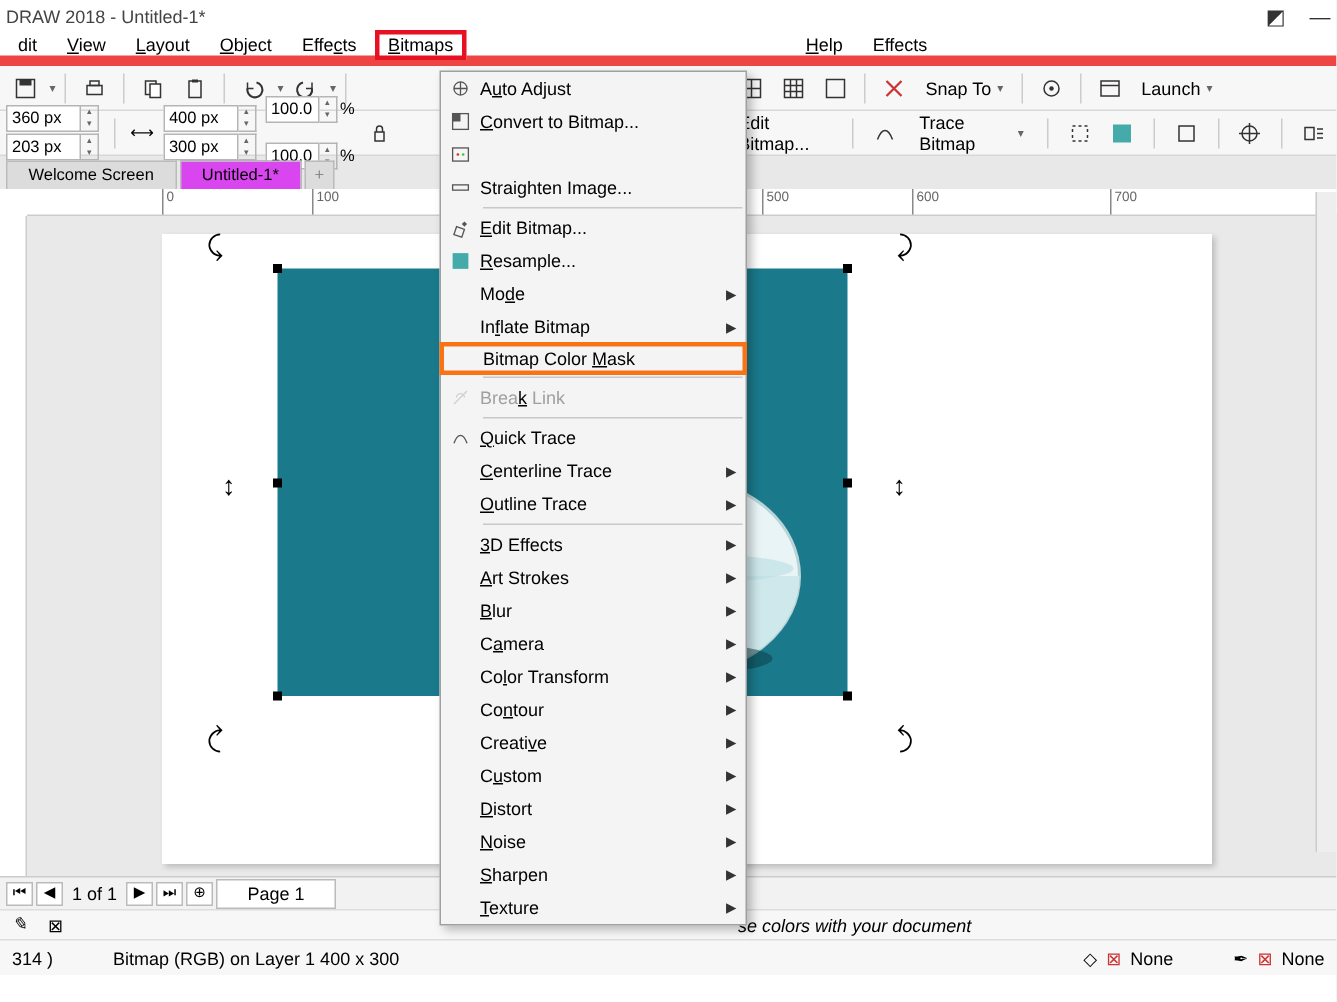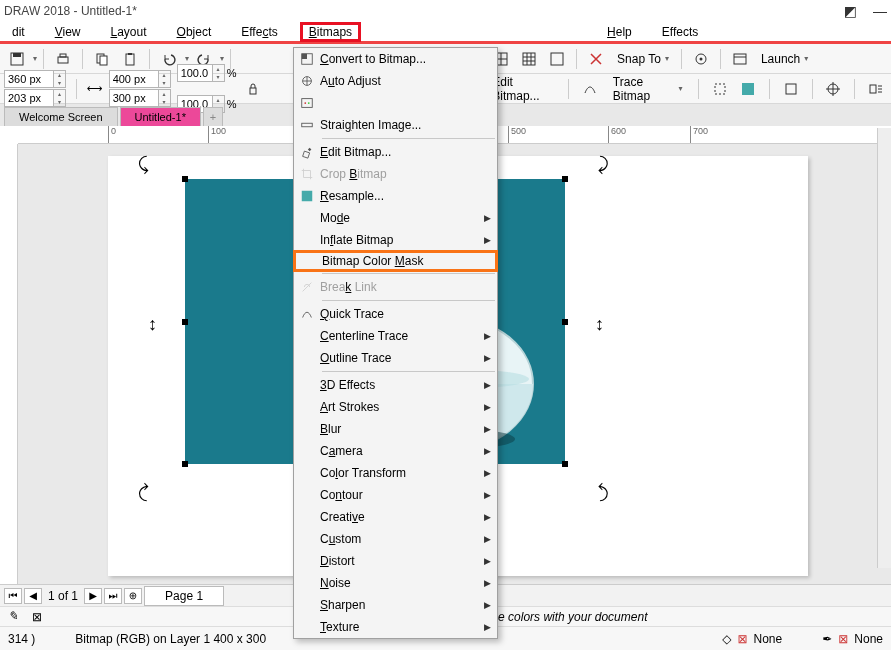--- a/index.html
+++ b/index.html
@@ -1,40 +1,40 @@
 <!DOCTYPE html>
 <html><head>
 <meta charset="utf-8">
 <style>
 *{box-sizing:border-box;margin:0;padding:0;font-family:"Segoe UI",Tahoma,sans-serif;font-size:12px;color:#000;user-select:none}
 body{background:#fff;width:891px;height:668px;overflow:hidden;position:relative}
 .titlebar{height:22px;display:flex;align-items:center;padding:0 4px;justify-content:space-between;background:#fff}
 .titlebar .ttl{font-size:12px;color:#444}
 .titlebar .wc{display:flex;gap:16px}
 .titlebar .wc span{font-size:14px;color:#333}
-.menubar{height:22px;display:flex;align-items:center;padding:0 4px;gap:14px;background:#fff;border-bottom:3px solid #ef4444}
+.menubar{height:22px;display:flex;align-items:center;padding:0 4px;gap:4px;background:#fff;border-bottom:7px solid #ef4444}
 .menubar .mi{padding:2px 8px;cursor:default}
 .menubar .mi u{text-decoration:underline}
 .menubar .active{background:#fff;border:3px solid #e81123;padding:0 6px}
 .toolbar{height:30px;display:flex;align-items:center;padding:0 4px;gap:2px;background:#f7f7f7;border-bottom:1px solid #d8d8d8}
 .tbtn{width:26px;height:26px;display:flex;align-items:center;justify-content:center;color:#555;border-radius:2px}
 .tbtn svg{width:16px;height:16px}
 .sep{width:1px;height:20px;background:#ccc;margin:0 4px}
 .ddarr{font-size:8px;color:#666;margin-left:1px}
 .snap{display:flex;align-items:center;padding:0 6px;height:24px}
 .propbar{height:30px;display:flex;align-items:center;padding:0 4px;gap:6px;background:#f7f7f7;border-bottom:1px solid #d8d8d8}
 .nfield{display:flex;align-items:center}
 .nfield input{width:50px;height:18px;border:1px solid #b5b5b5;padding:0 3px;font-size:11px}
 .spn{width:12px;height:18px;display:flex;flex-direction:column;border:1px solid #b5b5b5;border-left:none}
 .spn div{flex:1;font-size:6px;text-align:center;line-height:8px;color:#666}
 .pct{margin-left:2px;font-size:11px}
 .btntxt{display:flex;align-items:center;height:24px;padding:0 6px;gap:4px}
 .tabs{height:22px;display:flex;align-items:flex-end;background:#e8e8e8;padding-left:4px}
 .tab{padding:3px 14px;background:#dcdcdc;border:1px solid #bbb;border-bottom:none;margin-right:2px;font-size:11px}
-.tab.active{background:#ec4899}
+.tab.active{background:#d946ef}
 .tab.add{width:20px;padding:3px 4px;text-align:center;color:#888}
 .ruler-h{height:18px;background:#fff;border-bottom:1px solid #ccc;position:relative;margin-left:18px;overflow:hidden}
 .ruler-h .tick{position:absolute;top:0;height:18px;border-left:1px solid #888;font-size:9px;padding-left:2px;color:#666}
 .workarea{display:flex;height:440px;background:#e5e5e5;position:relative}
 .ruler-v{width:18px;background:#fff;border-right:1px solid #ccc}
 .canvas-outer{flex:1;position:relative;background:#e9e9e9;overflow:hidden}
 .page{position:absolute;left:90px;top:12px;width:700px;height:420px;background:#fff;box-shadow:2px 2px 4px rgba(0,0,0,.2)}
 .bitmap{position:absolute;left:167px;top:35px;width:380px;height:285px;background:#1a7a8c}
 .handle{position:absolute;width:6px;height:6px;background:#000}
 .h-arr{position:absolute;font-size:18px;font-family:serif}
@@ -297,21 +297,21 @@
   <div class="tab">Welcome Screen</div>
   <div class="tab active">Untitled-1*</div>
   <div class="tab add">+</div>
 </div>
 
 <div class="ruler-h">
   <div class="tick" style="left:90px">0</div>
   <div class="tick" style="left:190px">100</div>
   <div class="tick" style="left:490px">500</div>
   <div class="tick" style="left:590px">600</div>
-  <div class="tick" style="left:672px">700</div>
+  <div class="tick" style="left:722px">700</div>
 </div>
 
 <div class="workarea">
   <div class="ruler-v"></div>
   <div class="canvas-outer">
     <div class="page"></div>
     <div class="bitmap">
 
       <div class="fishbowl">
         <svg viewBox="0 0 180 170">
@@ -385,34 +385,34 @@
     <span>✒</span>
     <span style="color:#c33">⊠</span>
     <span>None</span>
   </div>
 </div>
 
 <div class="dropdown" id="dd">
     <div class="drow">
       <div class="ic">
         <svg viewBox="0 0 16 16">
+          <circle cx="8" cy="8" r="5" fill="none" stroke="#555"></circle>
+          <path d="M8 3v10M3 8h10" stroke="#555"></path>
+        </svg>
+      </div>
+      <div class="lbl">A<u>u</u>to Adjust</div>
+    </div>
+    <div class="drow">
+      <div class="ic">
+        <svg viewBox="0 0 16 16">
           <rect x="2" y="2" width="12" height="12" fill="none" stroke="#555"></rect>
           <rect x="2" y="2" width="6" height="6" fill="#555"></rect>
         </svg>
       </div>
       <div class="lbl"><u>C</u>onvert to Bitmap...</div>
-    </div>
-    <div class="drow">
-      <div class="ic">
-        <svg viewBox="0 0 16 16">
-          <circle cx="8" cy="8" r="5" fill="none" stroke="#555"></circle>
-          <path d="M8 3v10M3 8h10" stroke="#555"></path>
-        </svg>
-      </div>
-      <div class="lbl">A<u>u</u>to Adjust</div>
     </div>
     <div class="drow">
       <div class="ic">
         <svg viewBox="0 0 16 16">
           <rect x="2" y="3" width="12" height="10" fill="none" stroke="#555"></rect>
           <circle cx="6" cy="8" r="1" fill="#c33"></circle>
           <circle cx="10" cy="8" r="1" fill="#3c3"></circle>
         </svg>
       </div>
     </div>
@@ -427,28 +427,20 @@
     <div class="dsep"></div>
     <div class="drow">
       <div class="ic">
         <svg viewBox="0 0 16 16">
           <path d="M3 13l2-6 6 2-2 6z" fill="none" stroke="#555"></path>
           <path d="M11 3l2 2-2 2-2-2z" fill="#555"></path>
         </svg>
       </div>
       <div class="lbl"><u>E</u>dit Bitmap...</div>
     </div>
-    <div class="drow dis">
-      <div class="ic">
-        <svg viewBox="0 0 16 16">
-          <path d="M4 2v10h10M2 4h10v10" fill="none" stroke="#999"></path>
-        </svg>
-      </div>
-      <div class="lbl">Crop <u>B</u>itmap</div>
-    </div>
     <div class="drow">
       <div class="ic">
         <svg viewBox="0 0 16 16">
           <rect x="2" y="2" width="12" height="12" fill="#4aa"></rect>
         </svg>
       </div>
       <div class="lbl"><u>R</u>esample...</div>
     </div>
     <div class="drow">
       <div class="ic"></div>

